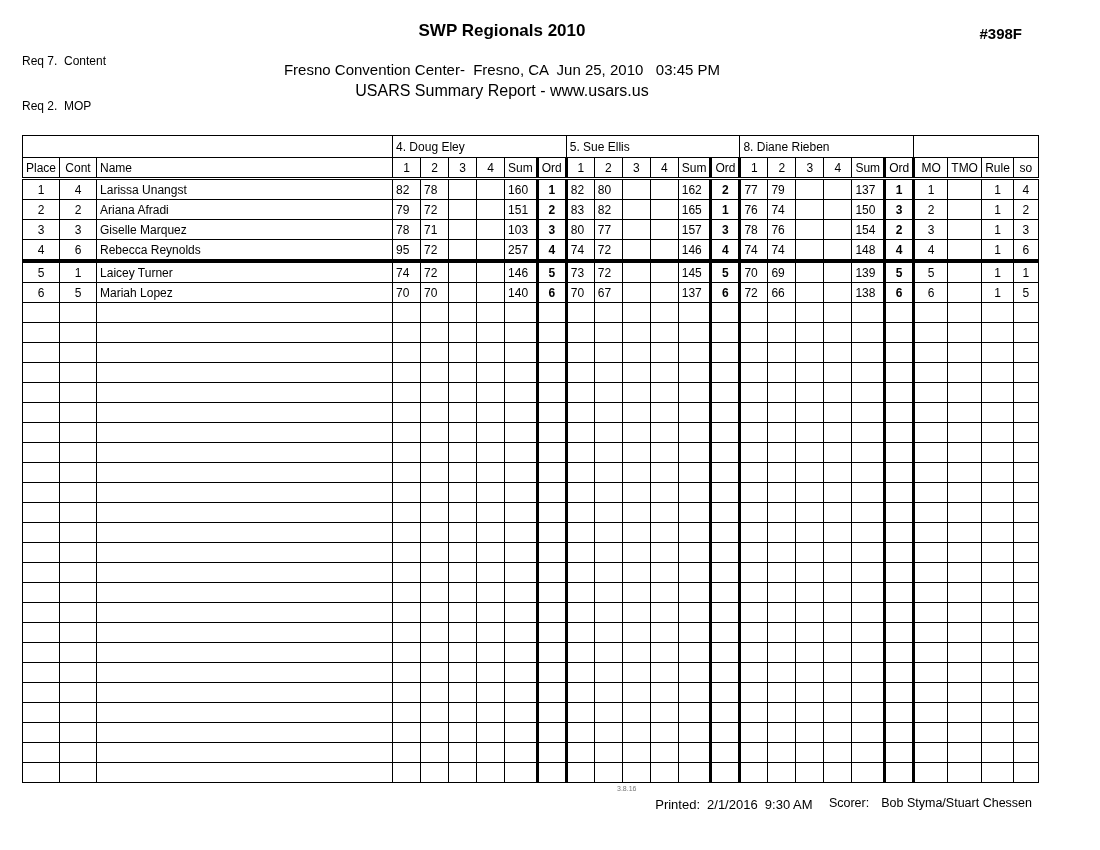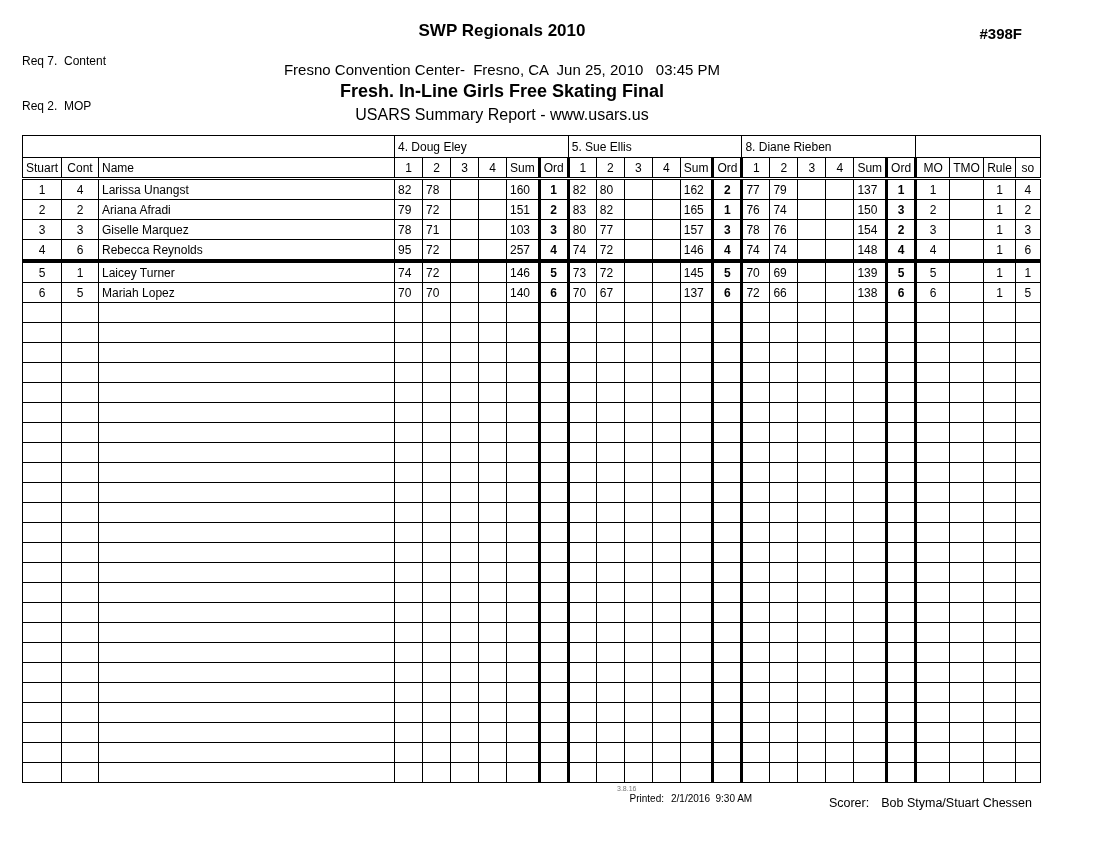--- a/index.html
+++ b/index.html
@@ -35,37 +35,36 @@
   .l { text-align:left; }
   .r { text-align:left; }
   .b { font-weight:bold; }
   table.summary td.ord, table.summary th.ord {
     border-left:3px solid #000; border-right:3px solid #000; text-align:center;
   }
   table.summary td.ord { font-weight:bold; }
   tr.sep td { border-bottom:4px solid #000; }
 
   .footer-version { position:absolute; left:617px; top:785px; font-size:7px; color:#777; }
-  .footer-printed { position:absolute; left:624px; top:782px; font-size:10px; white-space:pre; }
+  .footer-printed { position:absolute; left:648px; top:782px; font-size:13px; white-space:pre; }
   .footer-printed .val { margin-left:7px; }
   .footer-scorer  { position:absolute; right:68px; top:782px; font-size:12.5px; white-space:pre; }
   .footer-scorer .val { margin-left:12px; }
 </style>
 </head>
 <body>
 
 <div class="req-block">
   <div>Req 7.  Content</div>
   <div>Req 2.  MOP</div>
 </div>
 
 <div class="titles">
   <div class="title-main">SWP Regionals 2010</div>
   <div class="title-sub">Fresno Convention Center-  Fresno, CA  Jun 25, 2010   03:45 PM</div>
-  <div class="title-event">Fresh. In-Line Girls Free Skating Final</div>
   <div class="title-report">USARS Summary Report - www.usars.us</div>
 </div>
 
 <div class="event-no">#398F</div>
 
 <table class="summary">
   <colgroup>
       <col style="width: 37px;">
       <col style="width: 37px;">
       <col style="width: 296px;">
@@ -94,21 +93,21 @@
     </colgroup>
   <thead>
       <tr class="judge-row">
         <th class="blank" colspan="3"></th>
         <th class="judge-name" colspan="6">4.  Doug Eley</th>
         <th class="judge-name" colspan="6">5.  Sue Ellis</th>
         <th class="judge-name" colspan="6">8.  Diane Rieben</th>
         <th class="blank" colspan="4"></th>
       </tr>
       <tr class="col-head">
-        <th class="c">Stuart</th>
+        <th class="c">Place</th>
         <th class="c">Cont</th>
         <th class="l">Name</th>
         <th class="c">1</th>
         <th class="c">2</th>
         <th class="c">3</th>
         <th class="c">4</th>
         <th class="c">Sum</th>
         <th class="ord">Ord</th>
         <th class="c">1</th>
         <th class="c">2</th>

